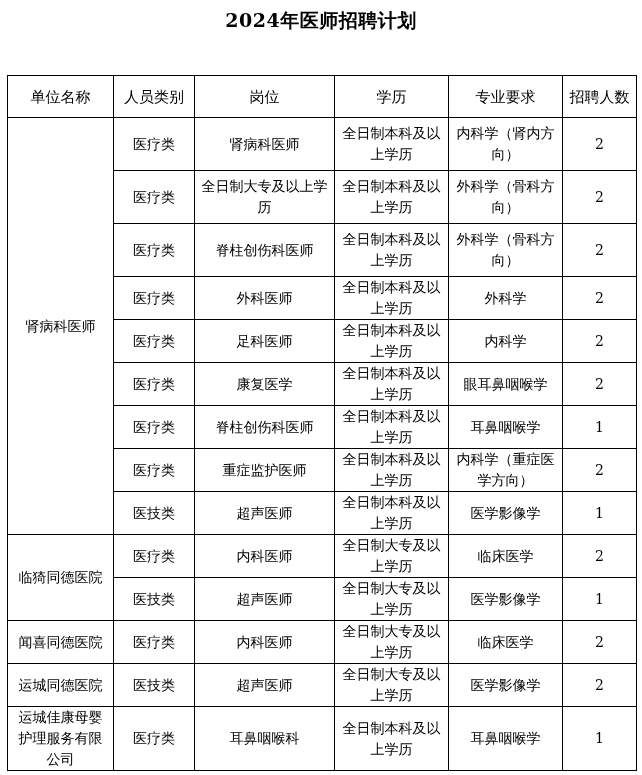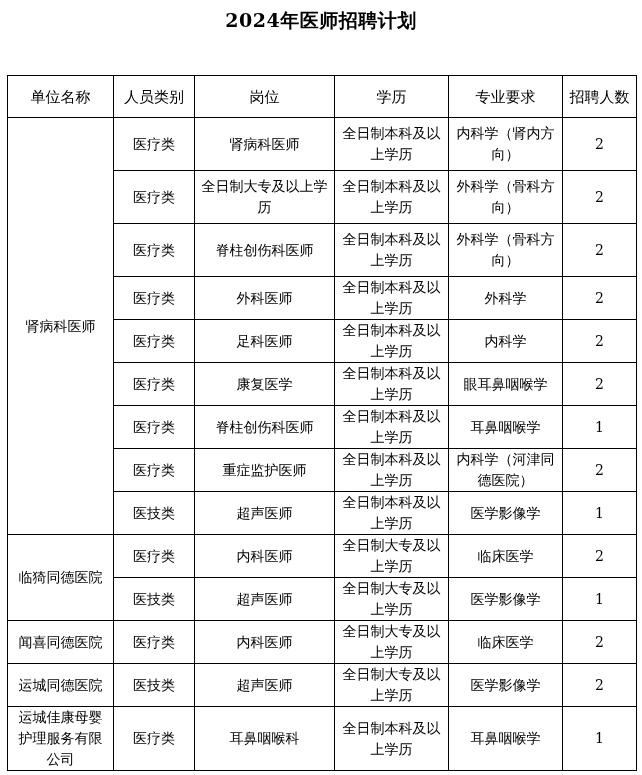--- a/index.html
+++ b/index.html
@@ -105,21 +105,21 @@
       <td>医疗类</td>
       <td>脊柱创伤科医师</td>
       <td>全日制本科及以上学历</td>
       <td>耳鼻咽喉学</td>
       <td class="num">1</td>
     </tr>
     <tr class="r43">
       <td>医疗类</td>
       <td>重症监护医师</td>
       <td>全日制本科及以上学历</td>
-      <td>内科学（河津同德医院）</td>
+      <td>内科学（重症医学方向）</td>
       <td class="num">2</td>
     </tr>
     <tr class="r43">
       <td>医技类</td>
       <td>超声医师</td>
       <td>全日制本科及以上学历</td>
       <td>医学影像学</td>
       <td class="num">1</td>
     </tr>
 

